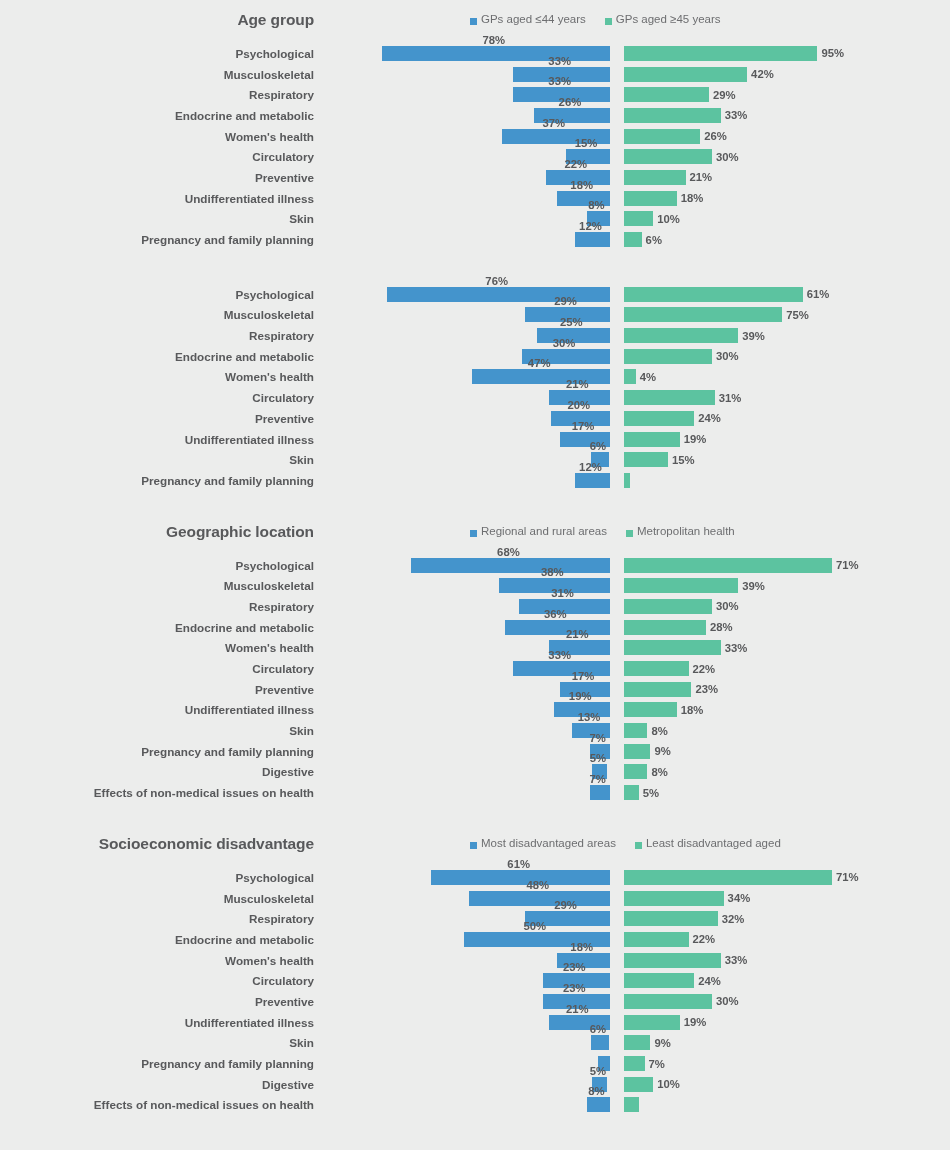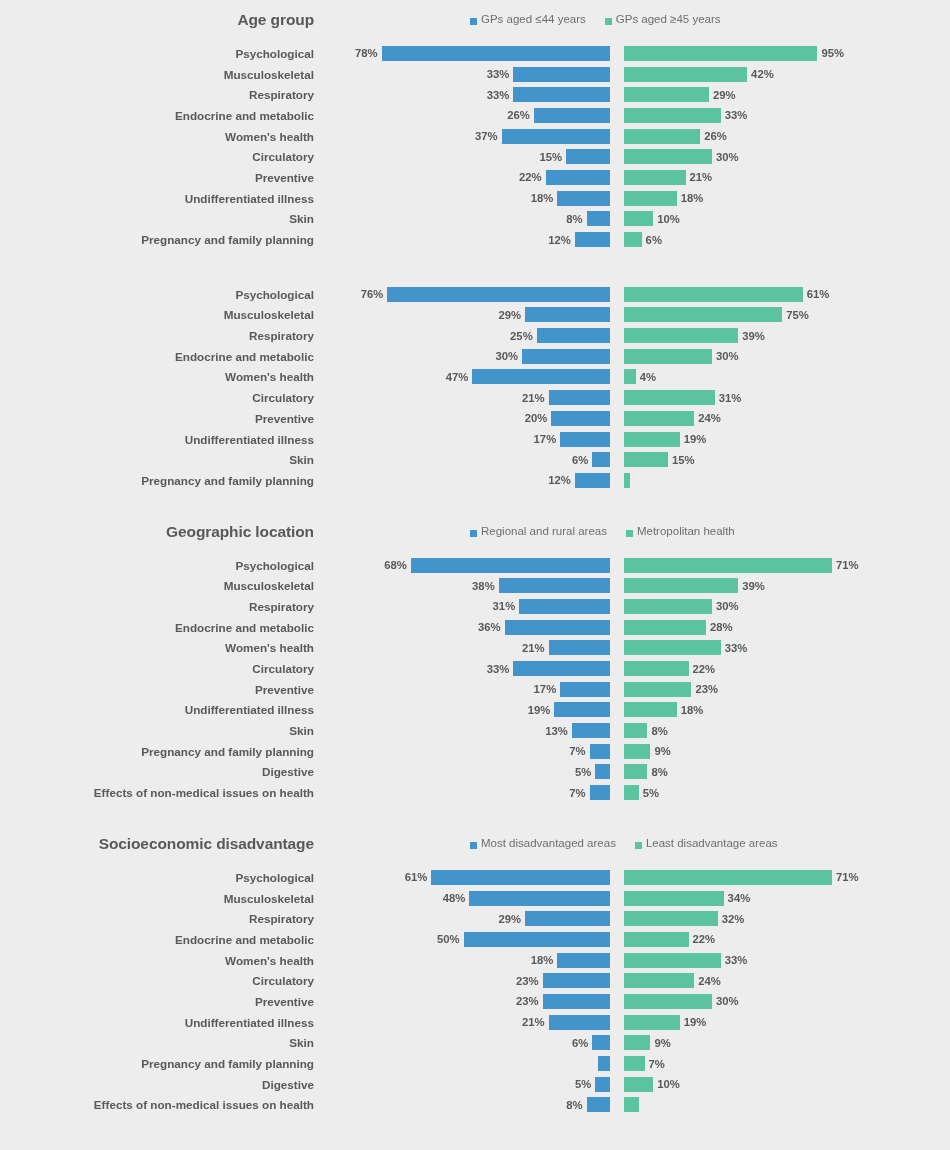--- a/index.html
+++ b/index.html
@@ -76,21 +76,21 @@
     white-space: nowrap;
   }
   .bar-wrap {
     position: absolute;
     display: flex;
     align-items: center;
     height: 15px;
   }
   .bar-wrap.left {
     right: 340px;          
-    flex-direction: row;
+    flex-direction: column;
     justify-content: flex-end;
   }
   .bar-wrap.right {
     left: 624px;
     flex-direction: row;
   }
   .bar {
     height: 15px;
     display: block;
     flex: none;
@@ -510,21 +510,21 @@
     <div class="panel" id="panel-3">
       <div class="panel-header">
         <div class="panel-title">Socioeconomic disadvantage</div>
         <div class="legend">
           <div class="legend-item">
             <span class="legend-swatch blue" style="background: rgb(68, 148, 204);"></span>
             <span>Most disadvantaged areas</span>
           </div>
           <div class="legend-item">
             <span class="legend-swatch green" style="background: rgb(92, 195, 160);"></span>
-            <span>Least disadvantage areas</span>
+            <span>Least disadvantaged aged</span>
           </div>
         </div>
       </div>
       <div class="rows">
         <div class="row">
           <div class="row-label">Psychological</div>
           <div class="bar-wrap left">
             <span class="val">61%</span>
             <span class="bar blue" style="width: 178.7px; background: rgb(68, 148, 204);"></span>
           </div>

